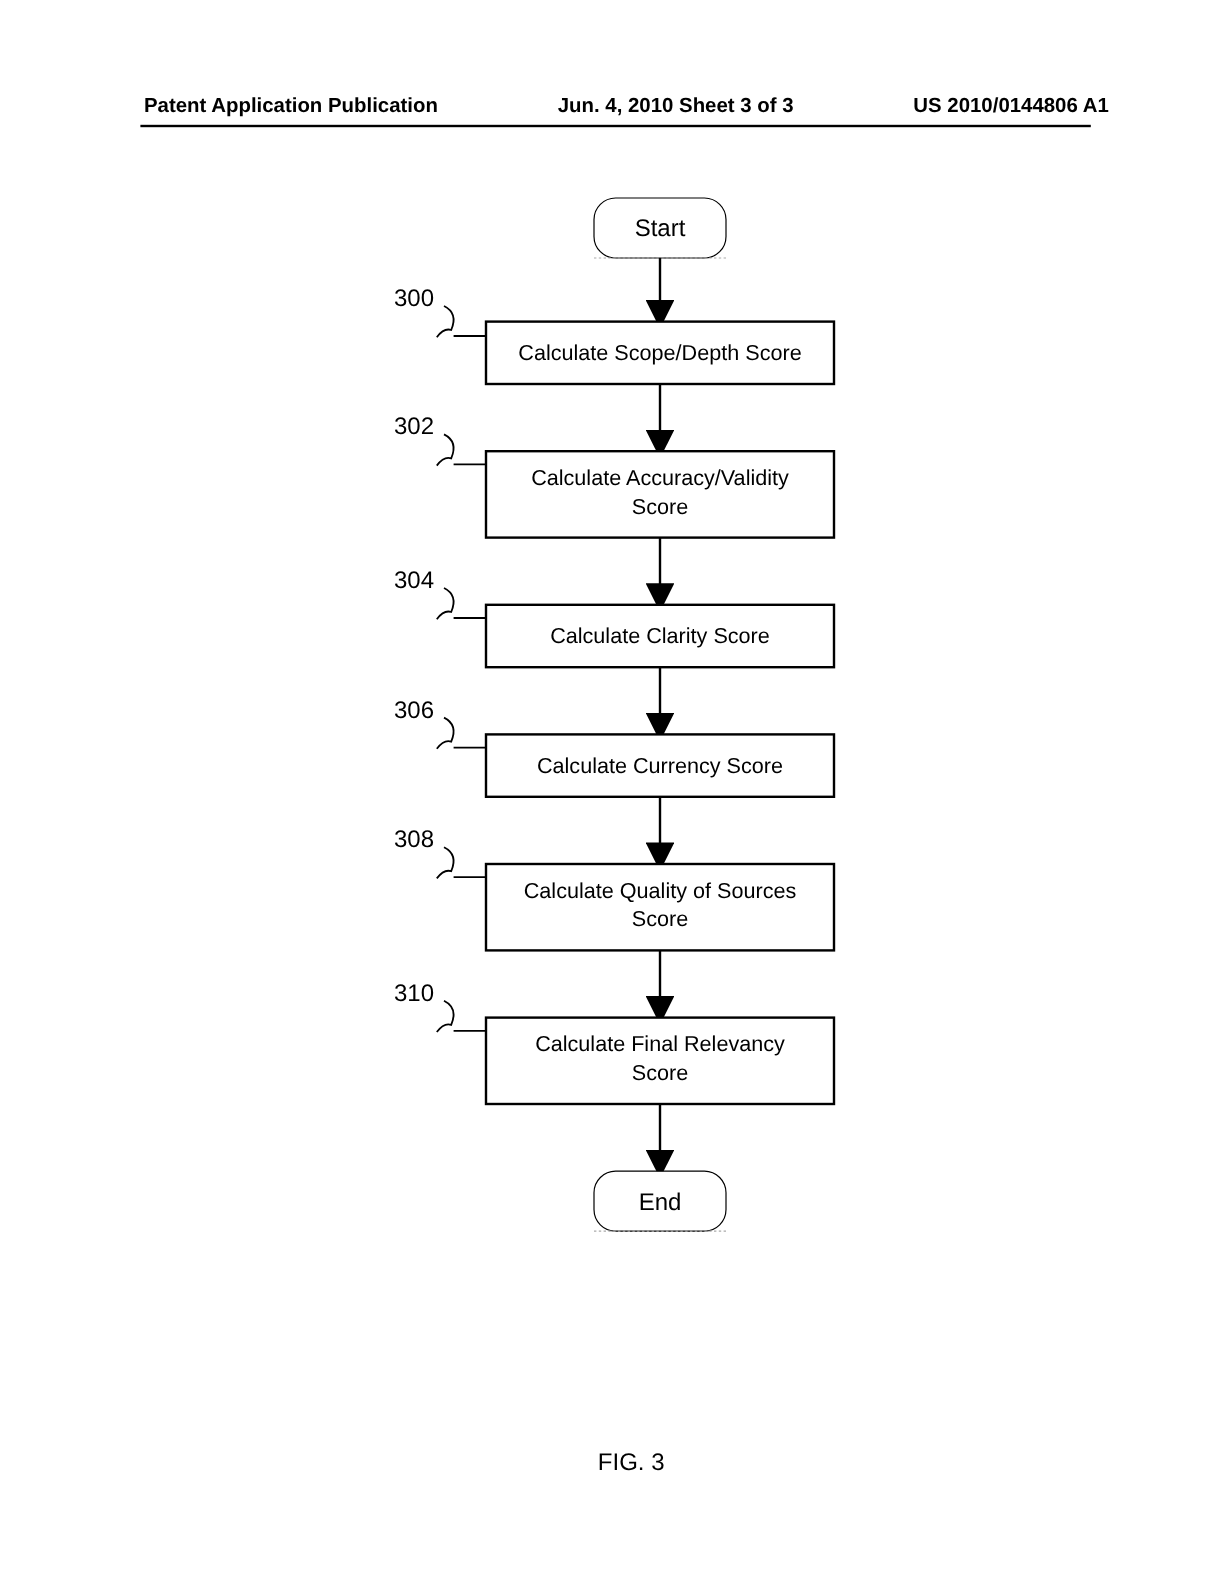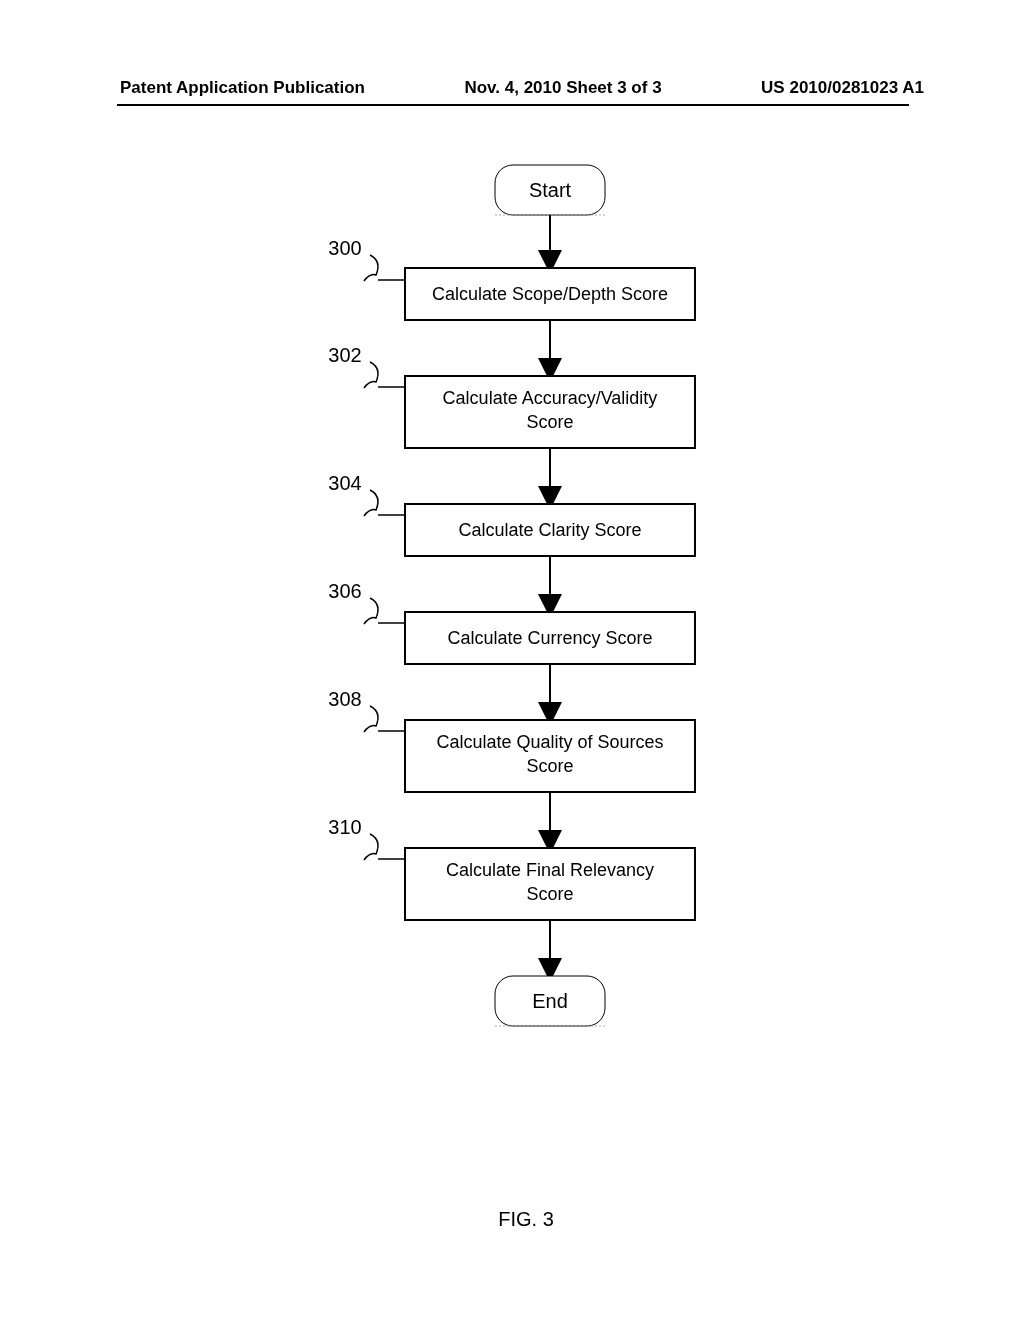--- a/index.html
+++ b/index.html
@@ -56,22 +56,22 @@
     padding-left: 14px;
   }
 </style>
 </head>
 <body>
 
 <div class="page">
 
   <div class="header">
     <span>Patent Application Publication</span>
-    <span>Nov. 4, 2010  Sheet 3 of 3</span>
-    <span>US 2010/0281023 A1</span>
+    <span>Jun. 4, 2010  Sheet 3 of 3</span>
+    <span>US 2010/0144806 A1</span>
   </div>
   <div class="header-rule"></div>
 
   <div class="svg-wrap">
     <svg viewBox="0 0 1024 1050" width="1024" height="1050">
       <defs>
         <marker id="arrowhead" markerWidth="12" markerHeight="12" refX="6" refY="6" orient="auto">
           <path d="M0,0 L12,6 L0,12 Z" fill="#000"></path>
         </marker>
       </defs>

